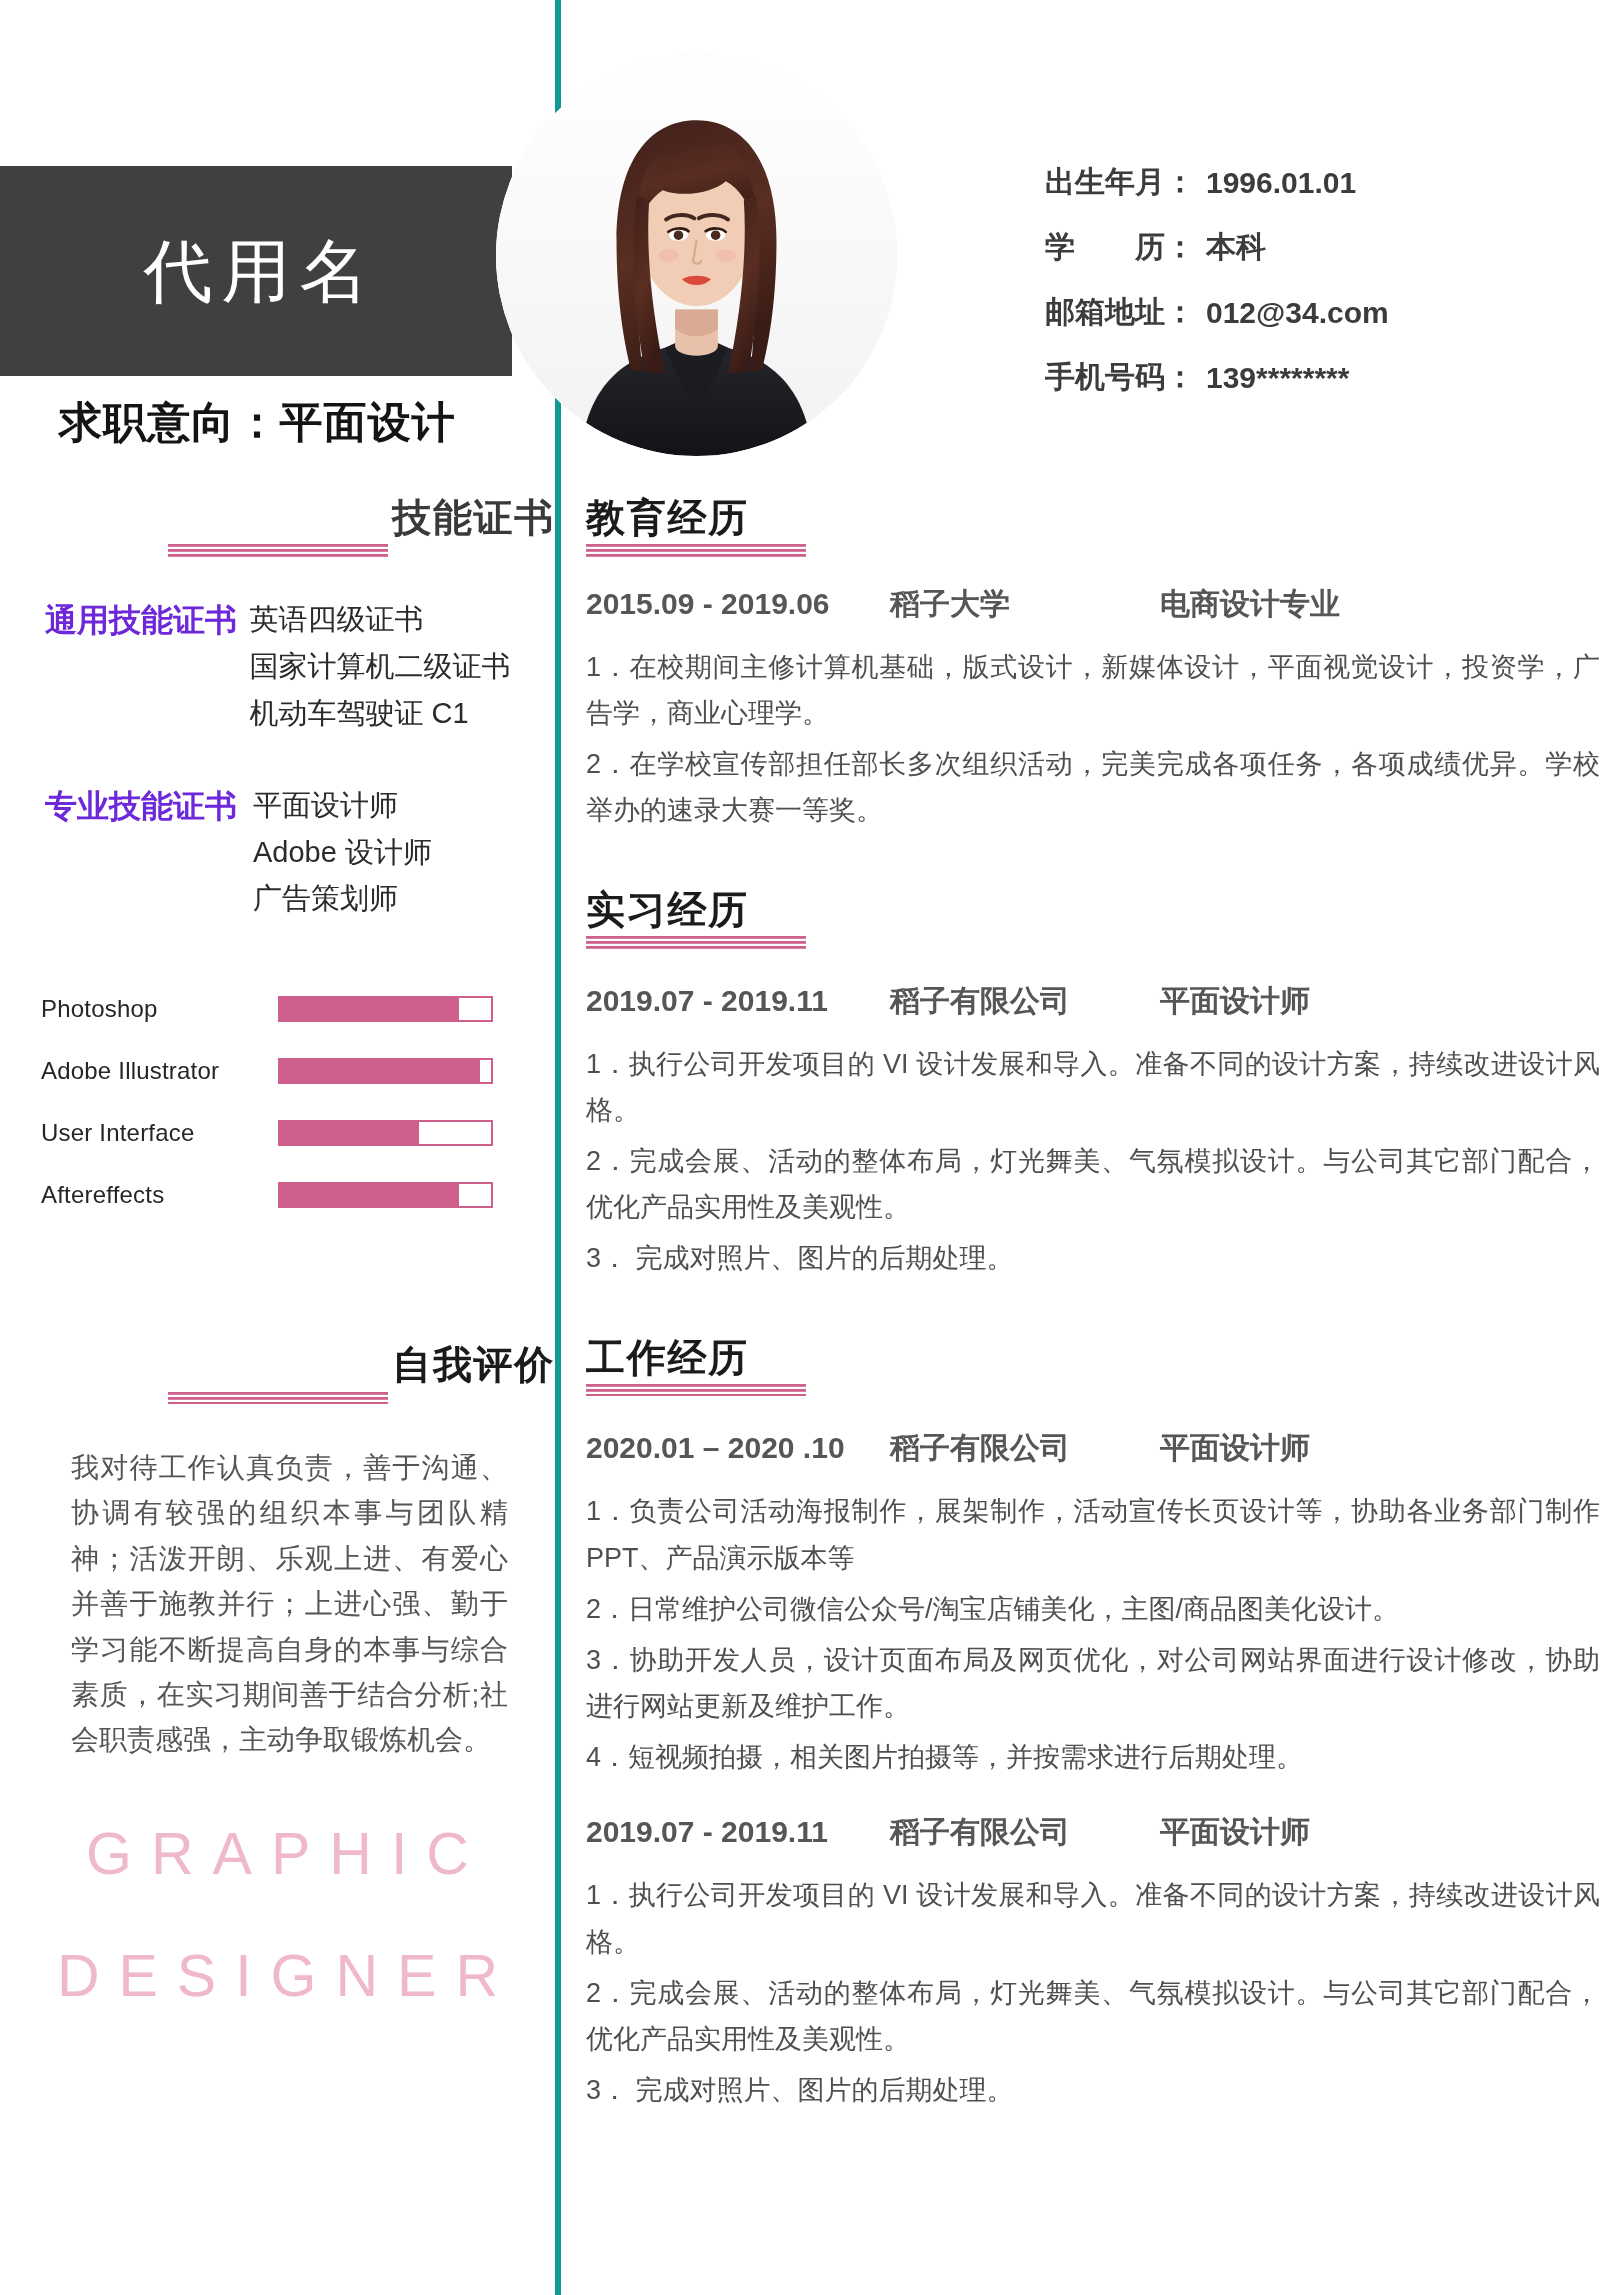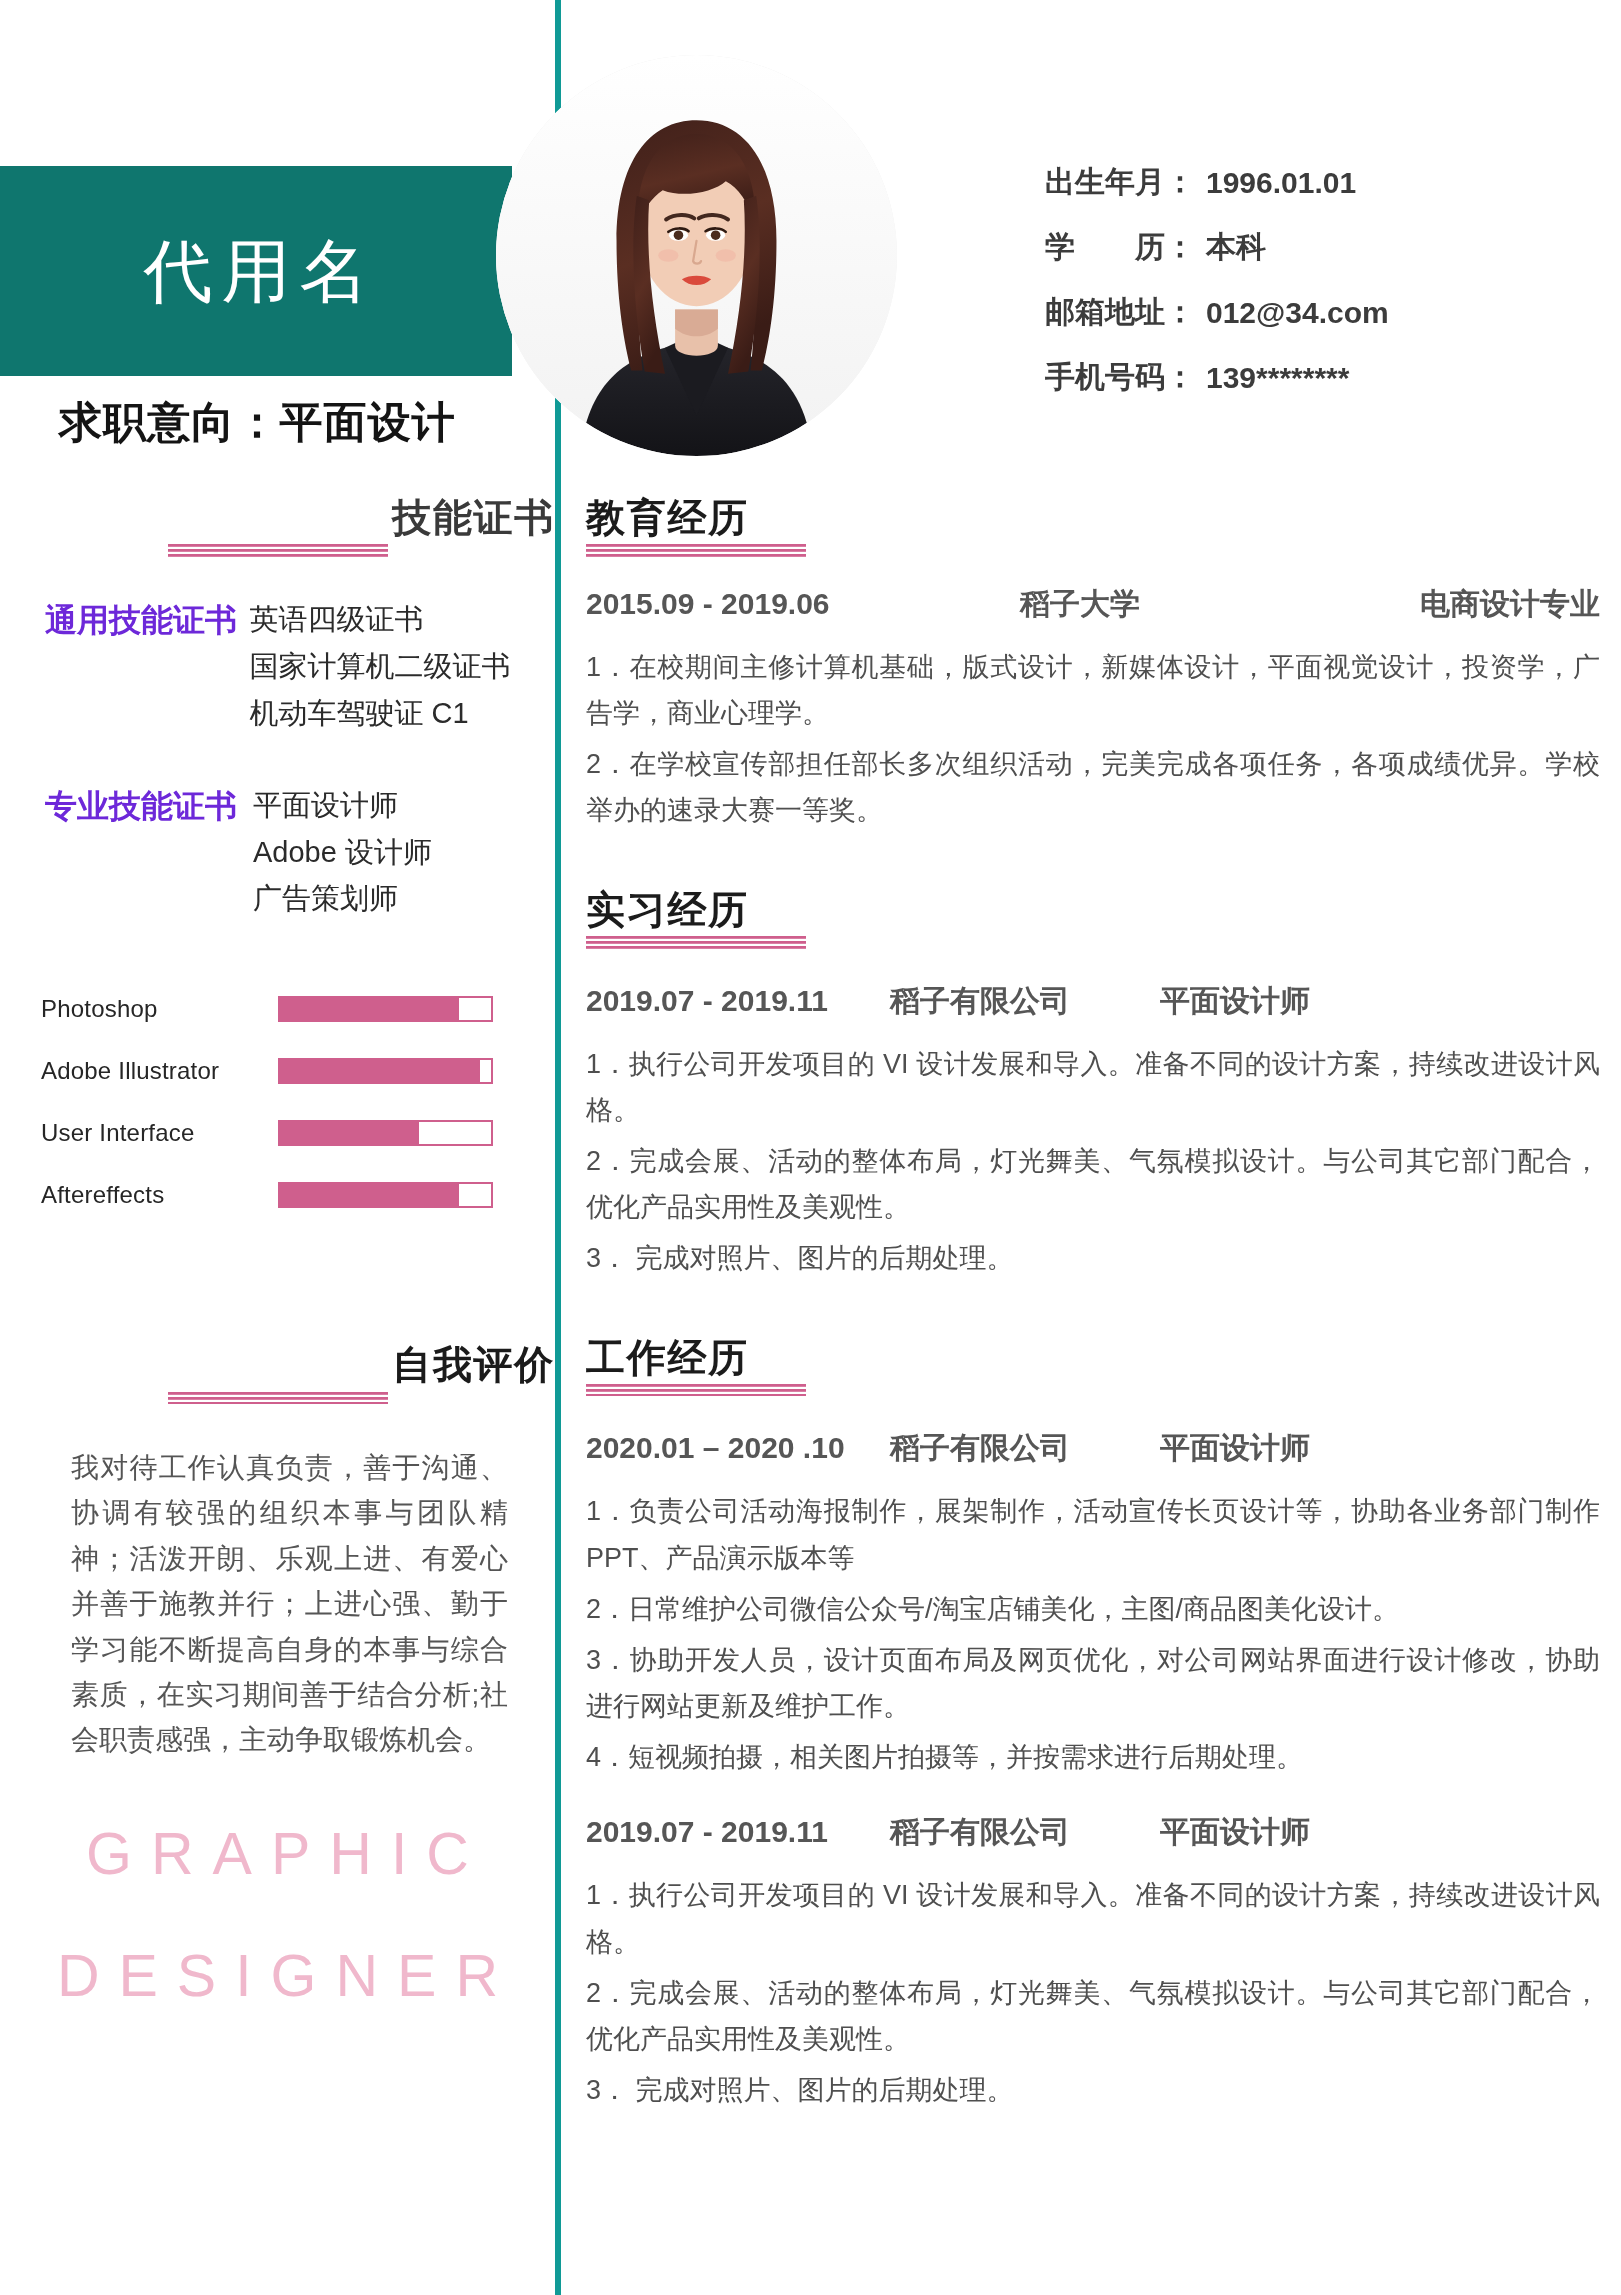--- a/index.html
+++ b/index.html
@@ -20,21 +20,21 @@
     position:absolute;
     left:555px; top:0;
     width:6.2px; height:2295px;
     background:#109a96;
     z-index:4;
   }
   .name-banner{
     position:absolute;
     left:0; top:166px;
     width:512px; height:210px;
-    background:#0f766e;
+    background:#404040;
     z-index:2;
     display:flex;
     align-items:center;
     justify-content:center;
   }
   .name-text{
     color:#ffffff;
     font-size:69px;
     letter-spacing:9px;
     font-weight:400;
@@ -218,21 +218,21 @@
   .entry-body{
     margin-top:19px;
     font-size:27px;
     line-height:1.72;
     color:#4f4f4f;
     text-align:justify;
   }
   .entry-body p{ margin:0 0 4.5px 0; }
   .entry-body p:last-child{ margin-bottom:0; }
 
-  .sp-edu{ margin-top:27px;justify-content:space-between; }
+  .sp-edu{ margin-top:27px; }
   .sp-intern{ margin-top:54px; }
   .sp-work{ margin-top:54px; }
 </style>
 </head>
 <body>
 
 <div id="page">
 
   <div class="name-banner">
     <span class="name-text">代用名</span>

